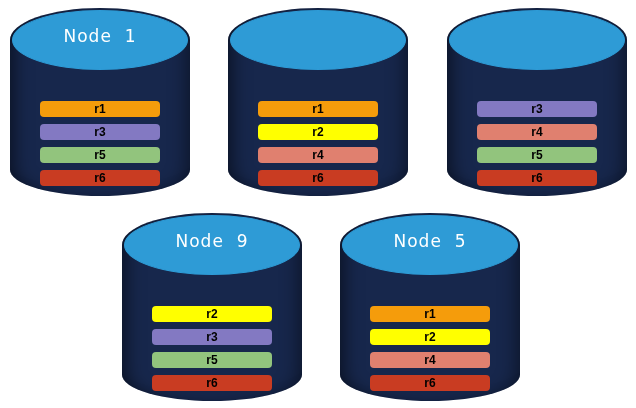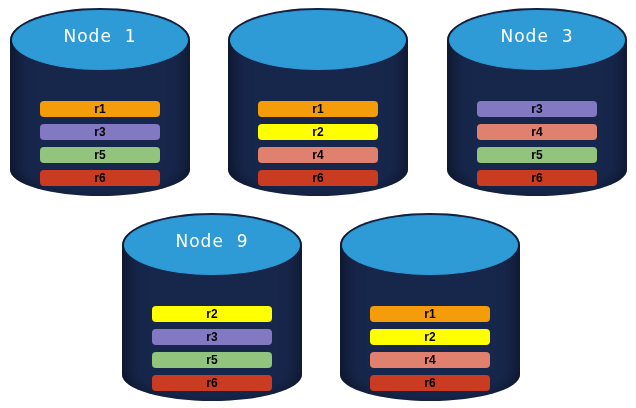--- a/index.html
+++ b/index.html
@@ -108,21 +108,20 @@
       <div class="replicas">
         <div class="replica" style="background: rgb(245, 156, 11); color: rgb(0, 0, 0);">r1</div>
         <div class="replica" style="background: rgb(255, 255, 0); color: rgb(0, 0, 0);">r2</div>
         <div class="replica" style="background: rgb(224, 128, 111); color: rgb(0, 0, 0);">r4</div>
         <div class="replica" style="background: rgb(201, 60, 34); color: rgb(0, 0, 0);">r6</div>
       </div>
     </div>
     <div class="node" style="left: 447px; top: 8px;">
       <div class="node-body" style="background: rgb(23, 39, 76);"></div>
       <div class="node-top" style="background: rgb(46, 155, 214);"></div>
-      <div class="node-label" style="color: rgb(255, 255, 255);">Node  3</div>
       <div class="replicas">
         <div class="replica" style="background: rgb(131, 121, 194); color: rgb(0, 0, 0);">r3</div>
         <div class="replica" style="background: rgb(224, 128, 111); color: rgb(0, 0, 0);">r4</div>
         <div class="replica" style="background: rgb(146, 196, 125); color: rgb(0, 0, 0);">r5</div>
         <div class="replica" style="background: rgb(201, 60, 34); color: rgb(0, 0, 0);">r6</div>
       </div>
     </div>
     <div class="node" style="left: 122px; top: 213px;">
       <div class="node-body" style="background: rgb(23, 39, 76);"></div>
       <div class="node-top" style="background: rgb(46, 155, 214);"></div>
@@ -130,20 +129,21 @@
       <div class="replicas">
         <div class="replica" style="background: rgb(255, 255, 0); color: rgb(0, 0, 0);">r2</div>
         <div class="replica" style="background: rgb(131, 121, 194); color: rgb(0, 0, 0);">r3</div>
         <div class="replica" style="background: rgb(146, 196, 125); color: rgb(0, 0, 0);">r5</div>
         <div class="replica" style="background: rgb(201, 60, 34); color: rgb(0, 0, 0);">r6</div>
       </div>
     </div>
     <div class="node" style="left: 340px; top: 213px;">
       <div class="node-body" style="background: rgb(23, 39, 76);"></div>
       <div class="node-top" style="background: rgb(46, 155, 214);"></div>
+      <div class="node-label" style="color: rgb(255, 255, 255);">Node  5</div>
       <div class="replicas">
         <div class="replica" style="background: rgb(245, 156, 11); color: rgb(0, 0, 0);">r1</div>
         <div class="replica" style="background: rgb(255, 255, 0); color: rgb(0, 0, 0);">r2</div>
         <div class="replica" style="background: rgb(224, 128, 111); color: rgb(0, 0, 0);">r4</div>
         <div class="replica" style="background: rgb(201, 60, 34); color: rgb(0, 0, 0);">r6</div>
       </div>
     </div>
   </div>
 
 </body></html>

